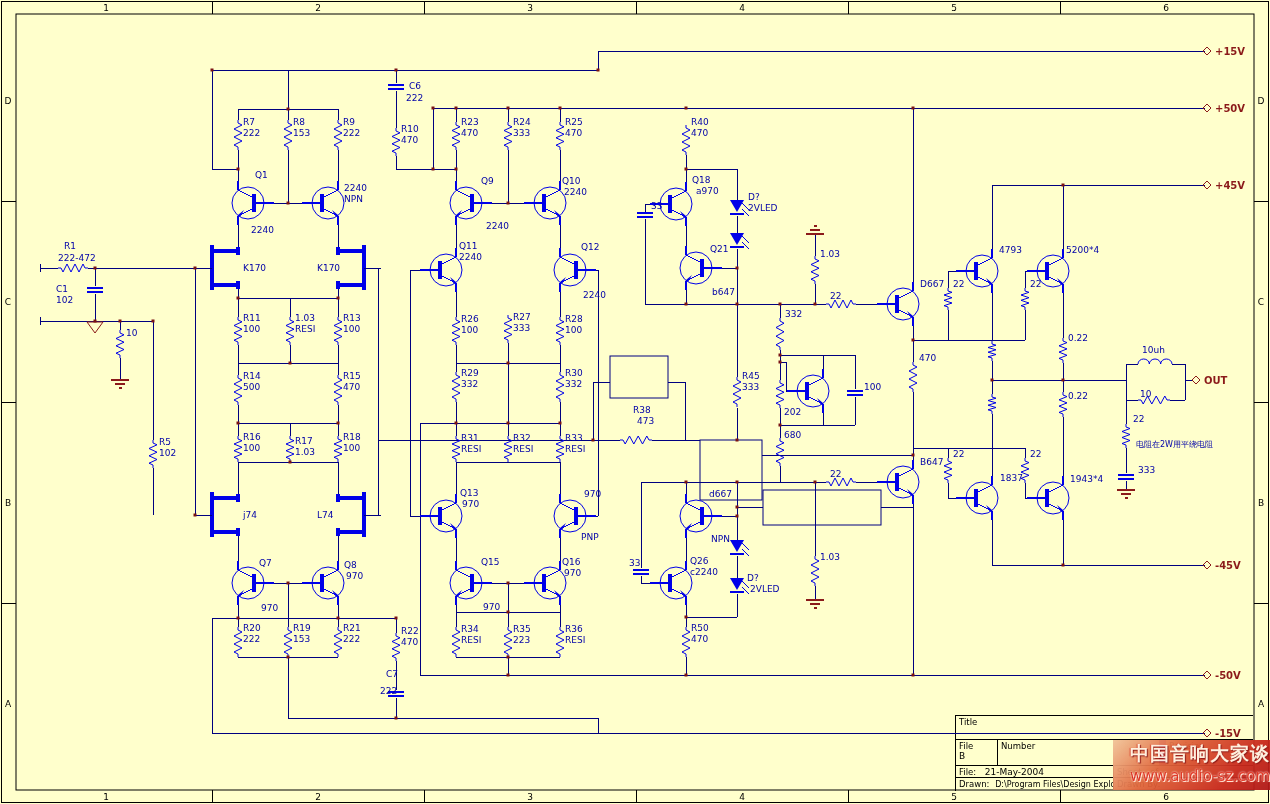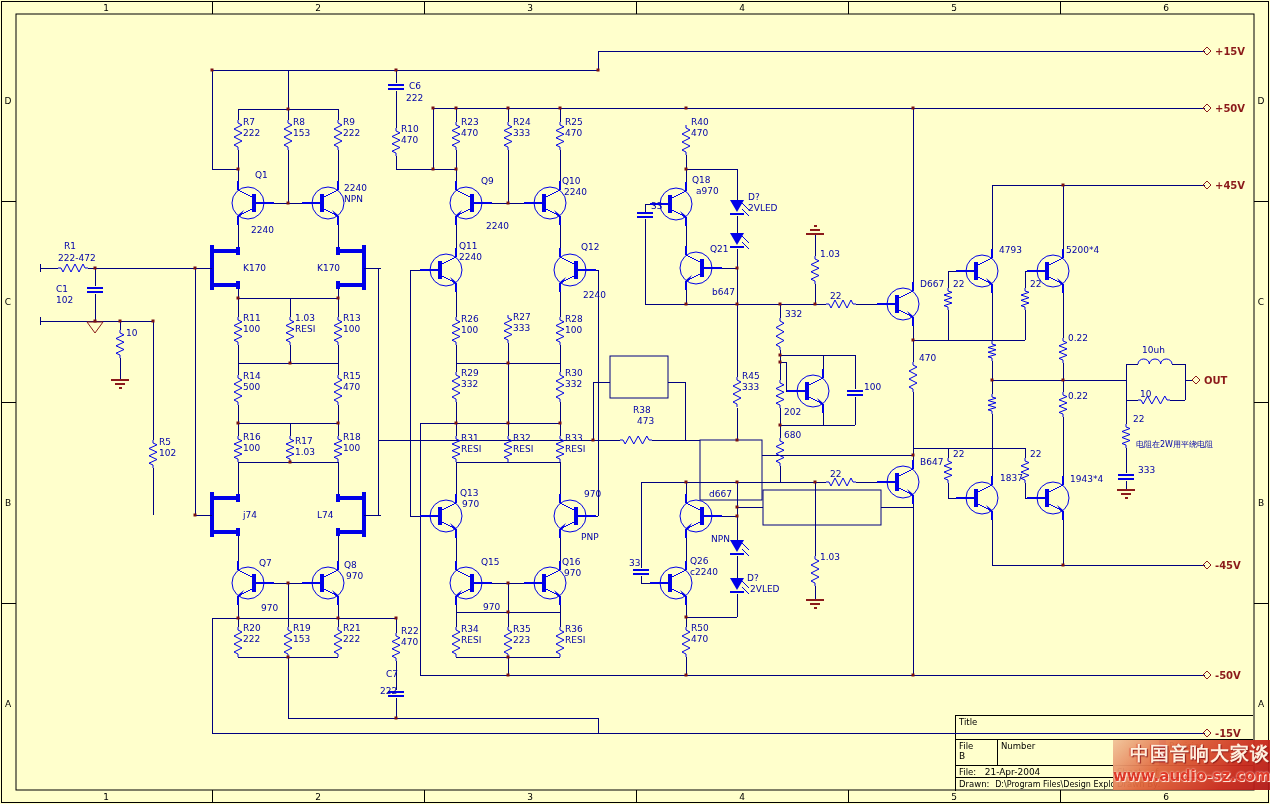--- a/index.html
+++ b/index.html
@@ -10,21 +10,21 @@
       border-left:1px solid #000;border-top:1px solid #000;font-size:9px;color:#000;}
   .tb-row{position:relative;box-sizing:border-box;border-bottom:1px solid #000;width:100%;}
   .tb-cell{position:absolute;top:0;bottom:0;box-sizing:border-box;padding:1px 3px;}
   .tb-lbl{font-size:8.5px;}
   .tb-val{font-size:9px;}
   .watermark{position:absolute;left:1113px;top:740px;width:157px;height:50px;
       background:linear-gradient(135deg,#f2c49a 0%,#e0663c 35%,#c8281c 75%,#b01818 100%);
       opacity:.95;text-align:right;overflow:hidden;}
   .wm1{font-family:"DejaVu Serif",serif;font-weight:bold;font-size:19px;line-height:26px;
       color:#fff0e0;text-shadow:1px 1px 1px #8a0f0f, -1px 0 1px #d8402a;letter-spacing:1px;white-space:nowrap;}
-  .wm2{font-family:"DejaVu Sans",sans-serif;font-weight:bold;font-size:15px;line-height:20px;
+  .wm2{font-family:"DejaVu Sans",sans-serif;font-weight:normal;font-size:15px;line-height:20px;
       color:#e03020;text-shadow:0 0 2px #ffffff,1px 1px 0 #ffd9c9;white-space:nowrap;}
 </style>
 </head>
 <body>
 
 <div class="sheet">
 
   <div class="titleblock">
     <div class="tb-row" style="height:24px;">
       <span class="tb-lbl" style="position:absolute;left:3px;top:1px;">Title</span>
@@ -37,21 +37,21 @@
       <div class="tb-cell" style="left:42px;width:168px;border-right:7px solid #a21caf;">
         <div class="tb-lbl">Number</div>
       </div>
       <div class="tb-cell" style="left:210px;right:0;">
         <div class="tb-lbl">Revision</div>
       </div>
     </div>
     <div class="tb-row" style="height:12px;">
       <div class="tb-cell" style="left:0;width:158px;border-right:1px solid #000;">
         <span class="tb-lbl">File:</span>&nbsp;&nbsp;
-        <span class="tb-val">21-Apr-2004</span>
+        <span class="tb-val">21-May-2004</span>
       </div>
       <div class="tb-cell" style="left:158px;right:0;">
         <span class="tb-lbl">Sheet</span>&nbsp;&nbsp;
         <span class="tb-lbl">of</span>
       </div>
     </div>
     <div class="tb-row" style="height:12px;border-bottom:none;">
       <div class="tb-cell" style="left:0;width:158px;border-right:1px solid #000;white-space:nowrap;overflow:hidden;">
         <span class="tb-lbl">Drawn:</span>&nbsp;
         <span class="tb-val" style="font-size:8px;">D:\Program Files\Design Explore 99 SE\Examples\MyDesign.ddb</span>

